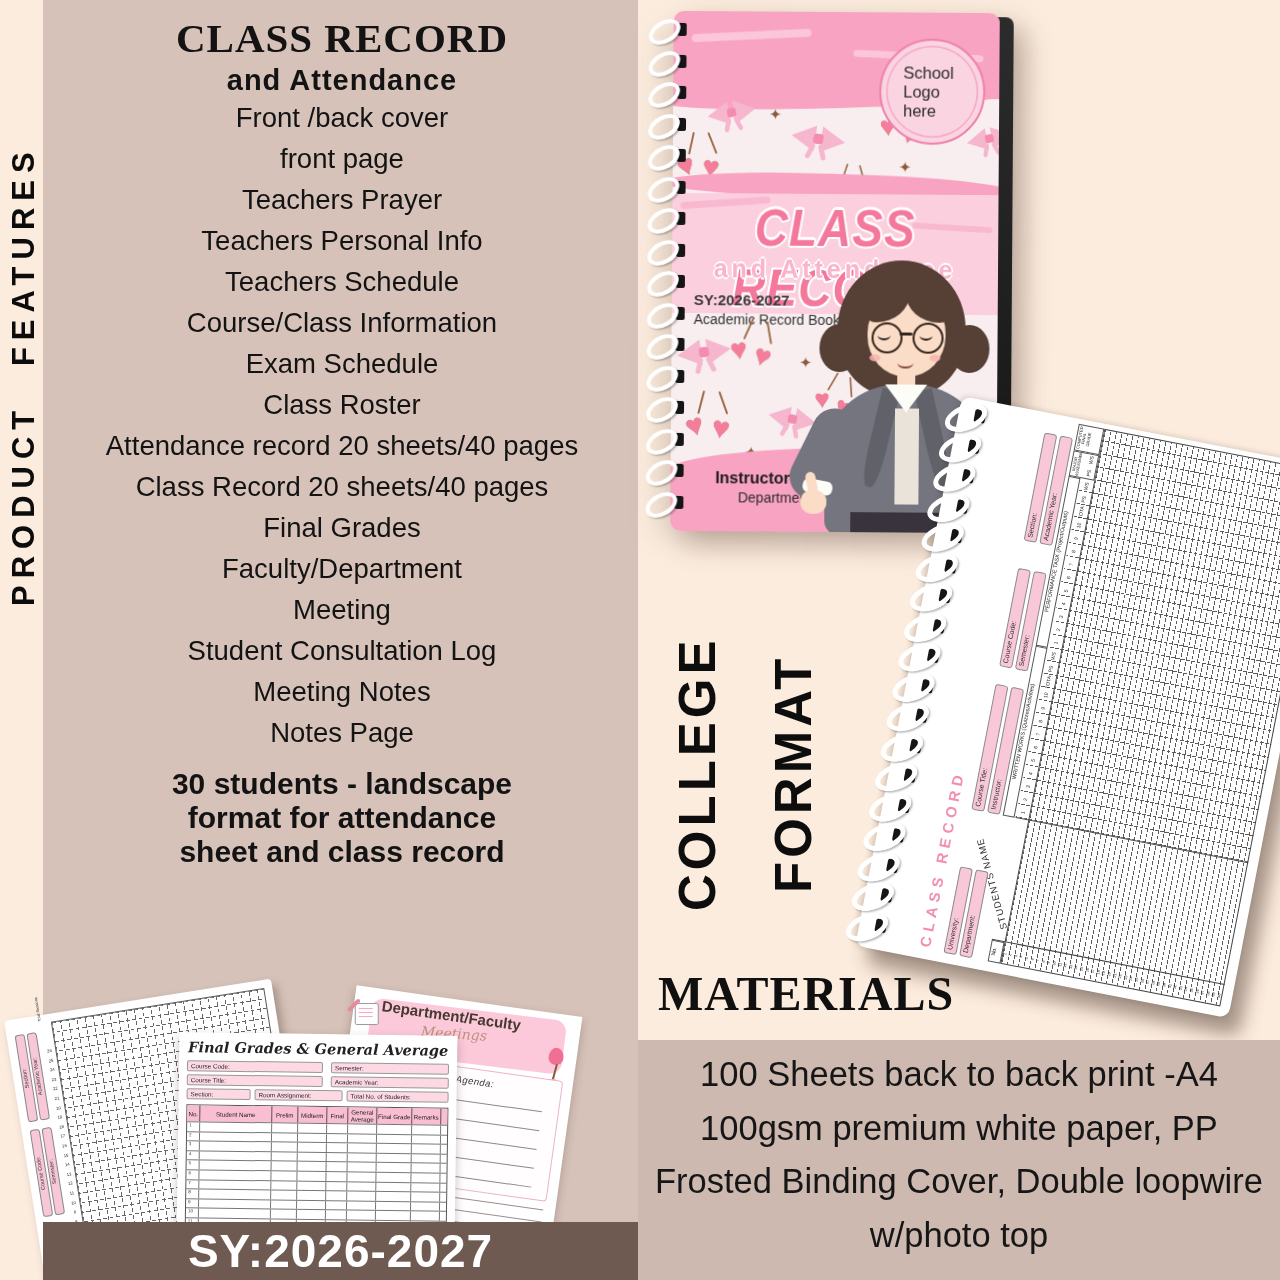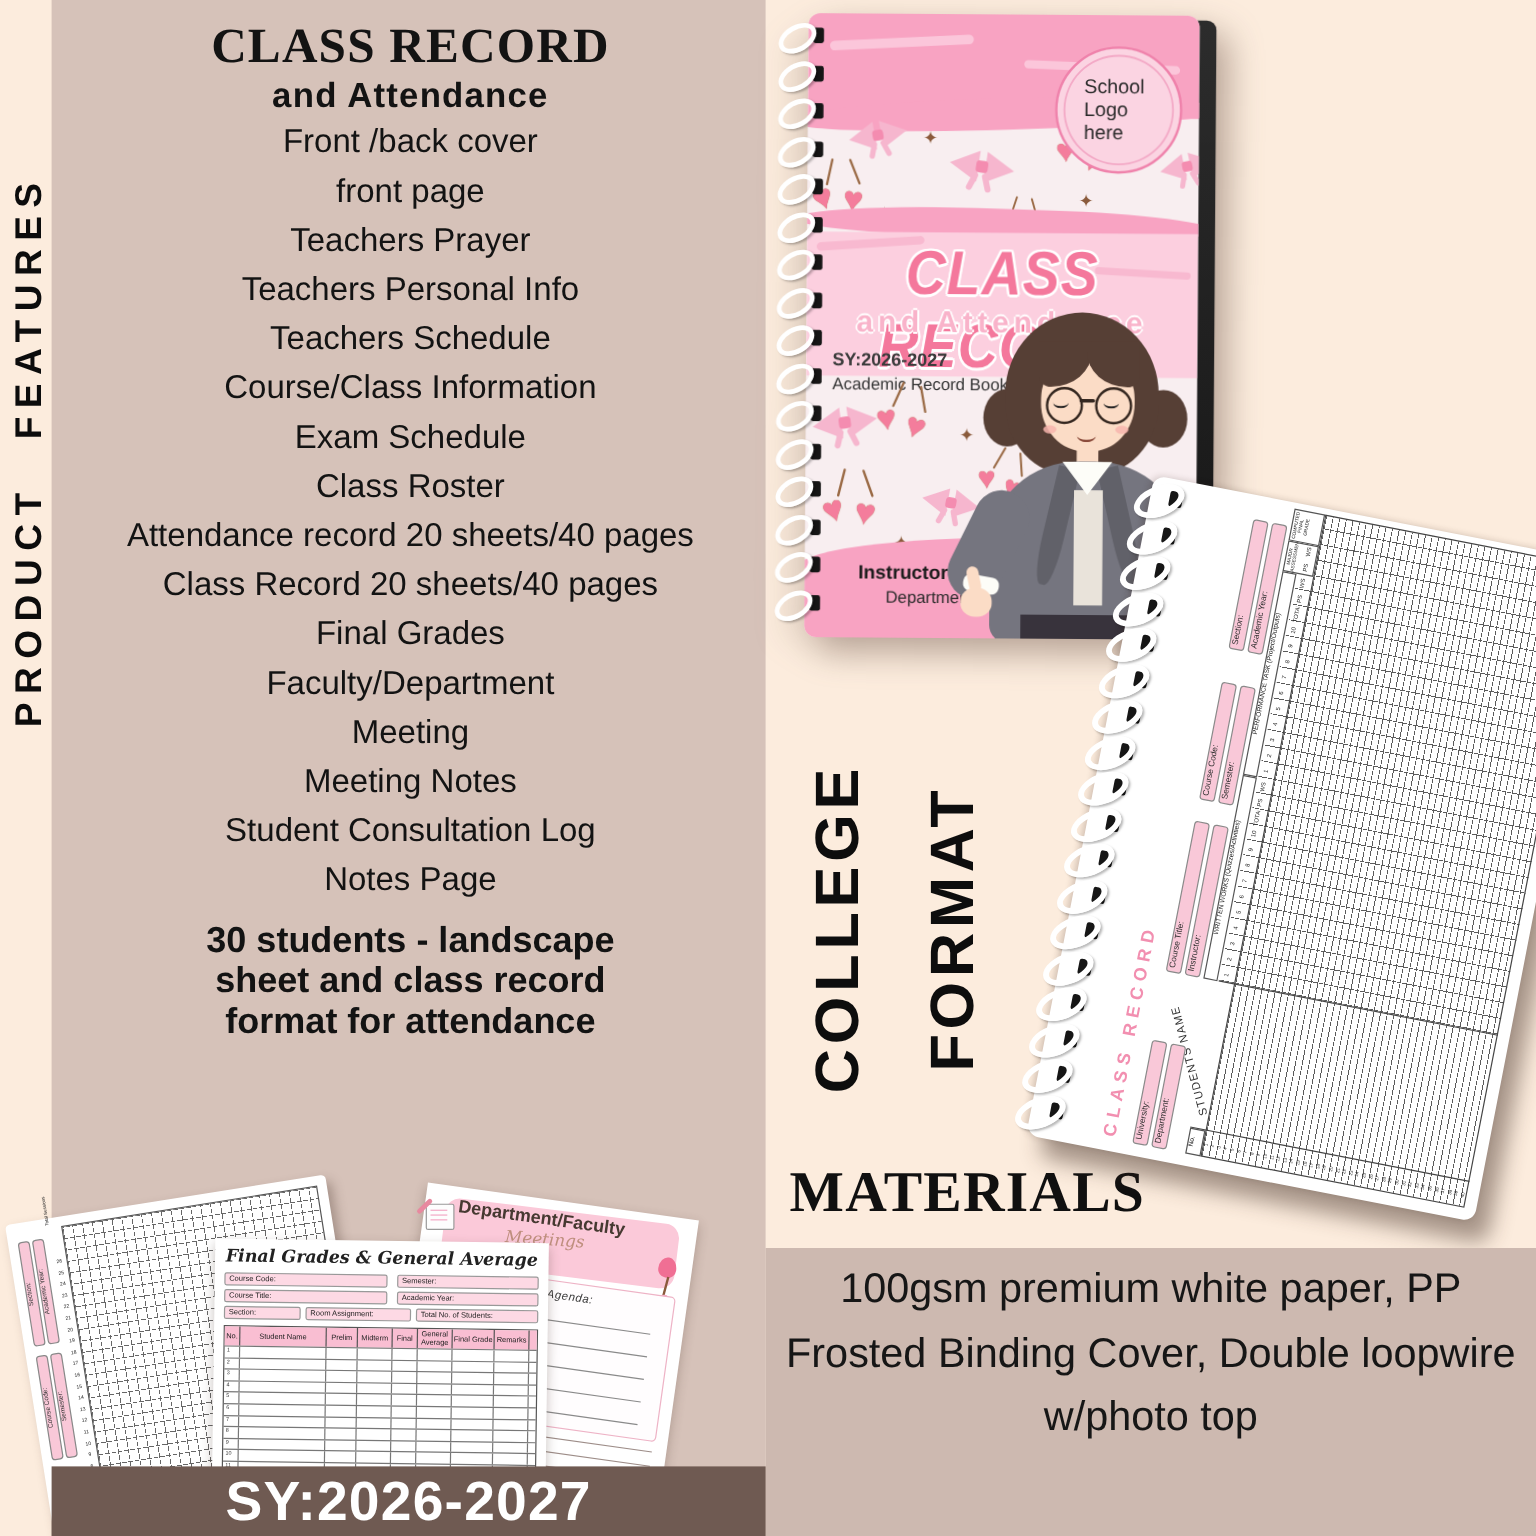--- a/index.html
+++ b/index.html
@@ -206,28 +206,28 @@
         <div class="feat-line">Teachers Personal Info</div>
         <div class="feat-line">Teachers Schedule</div>
         <div class="feat-line">Course/Class Information</div>
         <div class="feat-line">Exam Schedule</div>
         <div class="feat-line">Class Roster</div>
         <div class="feat-line">Attendance record 20 sheets/40 pages</div>
         <div class="feat-line">Class Record 20 sheets/40 pages</div>
         <div class="feat-line">Final Grades</div>
         <div class="feat-line">Faculty/Department</div>
         <div class="feat-line">Meeting</div>
+        <div class="feat-line">Student Consultation Log</div>
         <div class="feat-line">Meeting Notes</div>
-        <div class="feat-line">Student Consultation Log</div>
         <div class="feat-line">Notes Page</div>
       </div>
     <div id="feature-highlight">
         <div class="feat-strong">30 students - landscape</div>
+        <div class="feat-strong">format for attendance</div>
         <div class="feat-strong">sheet and class record</div>
-        <div class="feat-strong">format for attendance</div>
       </div>
   </div>
 
   <div class="abs cover">
     <div class="abs back-edge"></div>
     <div class="abs cover-page">
       <div class="abs band-top"></div>
       <div class="abs streak" style="left:18px;top:20px;width:120px;height:8px;transform:rotate(-3deg);"></div>
       <div class="abs streak" style="left:180px;top:40px;width:130px;height:7px;transform:rotate(2deg);"></div>
       <div class="abs wave wave1"></div>
@@ -766,19 +766,20 @@
       <div class="mt-line" style="top: 196px;"></div>
       <div class="mt-line" style="top: 208px;"></div>
       <div class="mt-line" style="top: 220px;"></div>
       <div class="mt-line" style="top: 232px;"></div>
       <div class="mt-line" style="top: 244px;"></div>
     </div>
 
   <div class="abs mat-heading">MATERIALS</div>
   <div class="abs materials-panel"></div>
   <div class="abs mat-lines" id="mat-lines">
+      <div>100 Sheets back to back print -A4</div>
       <div>100gsm premium white paper, PP</div>
       <div>Frosted Binding Cover, Double loopwire</div>
       <div>w/photo top</div>
     </div>
   <div class="abs sy-bar">SY:2026-2027</div>
 
 </div>
 
 </body></html>

